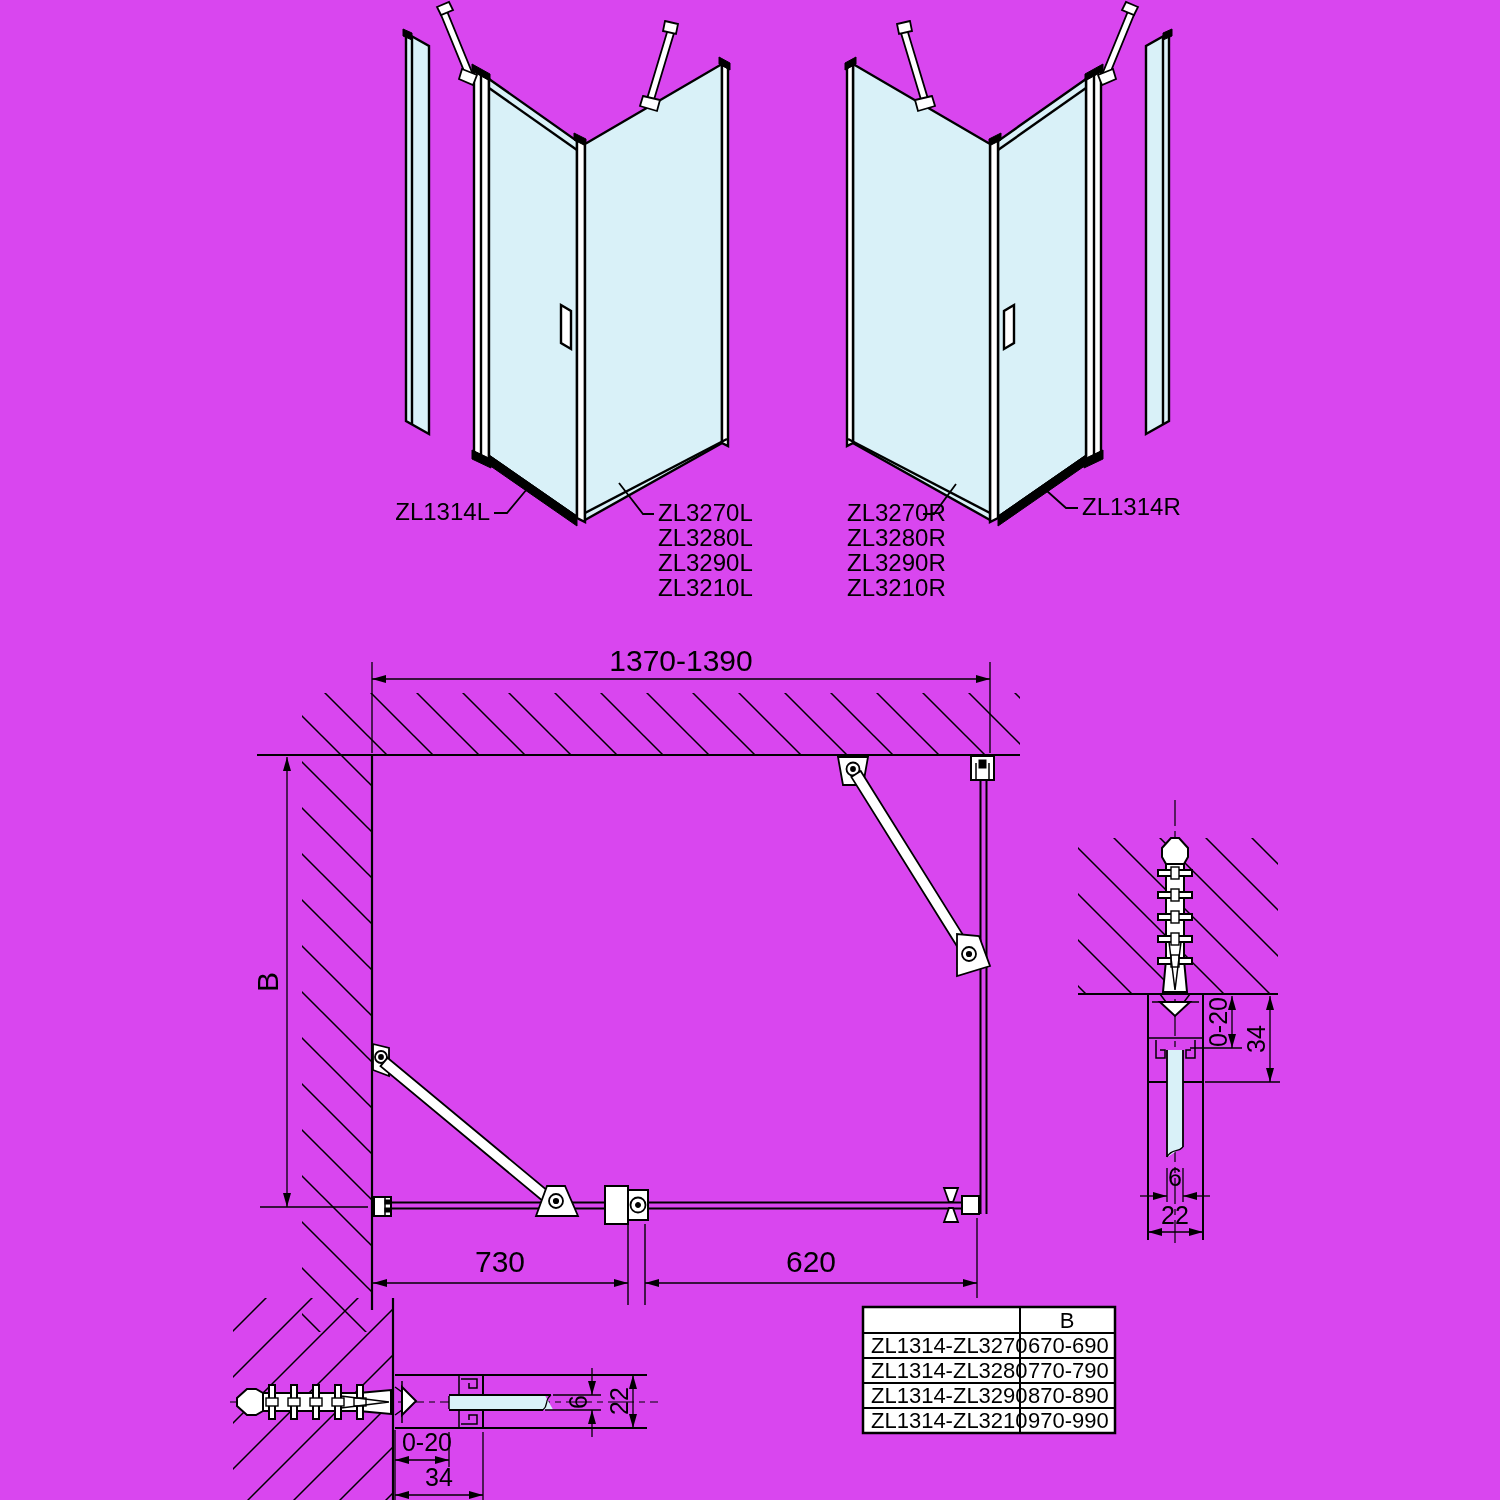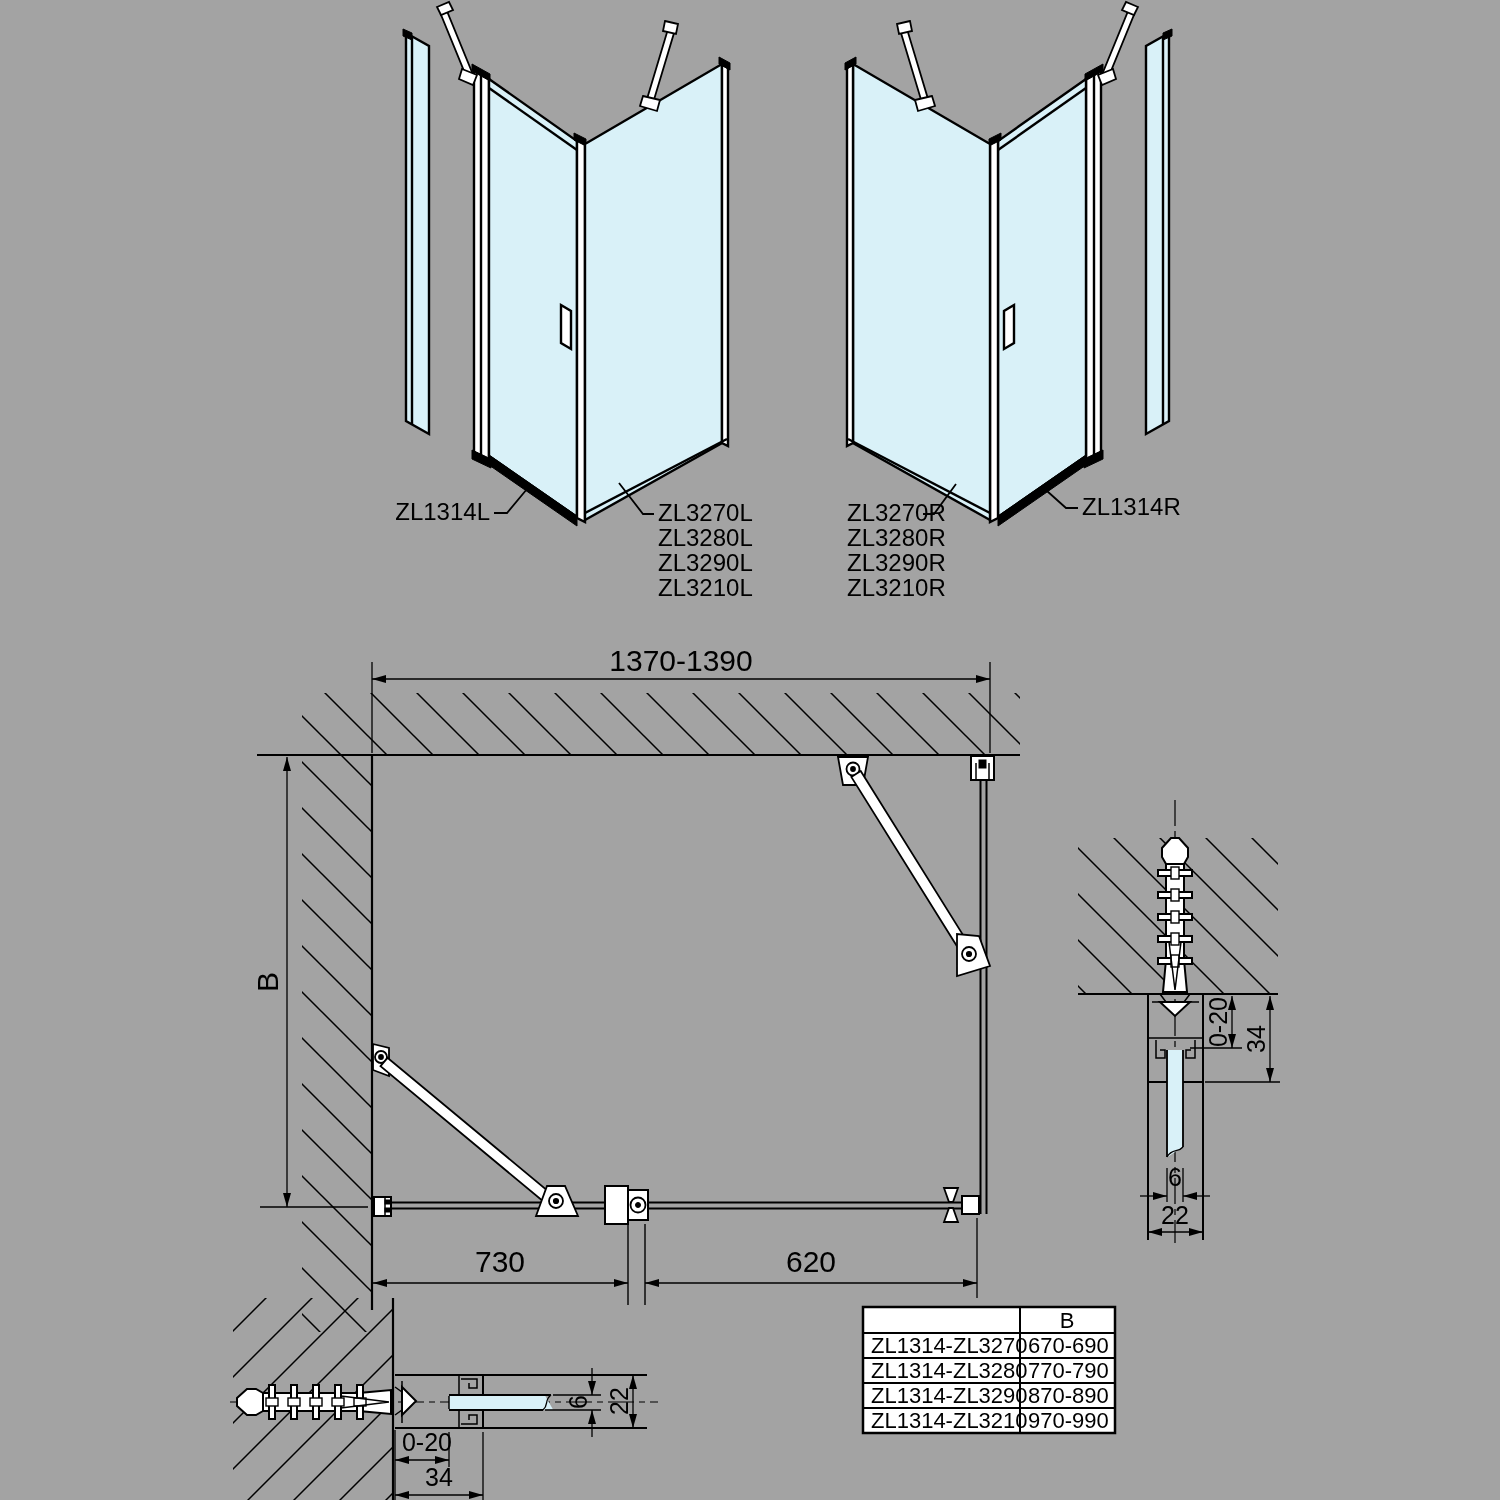--- a/index.html
+++ b/index.html
@@ -1,16 +1,16 @@
 <!DOCTYPE html>
 <html><head>
 <meta charset="utf-8">
 <style>
   html,body{margin:0;padding:0;background:#fff;}
-  .stage{position:relative;width:1500px;height:1500px;background:#a3a3a3;overflow:hidden;
+  .stage{position:relative;width:1500px;height:1500px;background:#d946ef;overflow:hidden;
          font-family:"Liberation Sans", sans-serif;}
   svg text{font-family:"Liberation Sans", sans-serif; fill:#000;}
   .lbl3d{font-size:24px;}
   .dimBig{font-size:30px;}
   .dimSm{font-size:25px;}
   .tbl{font-size:22px;}
   .glass{fill:#d9f1f8;}
 </style>
 </head>
 <body>

